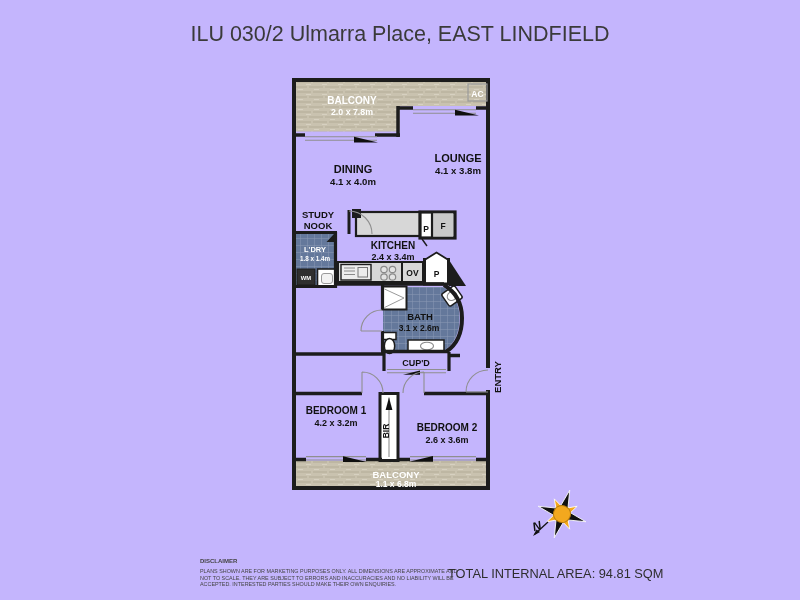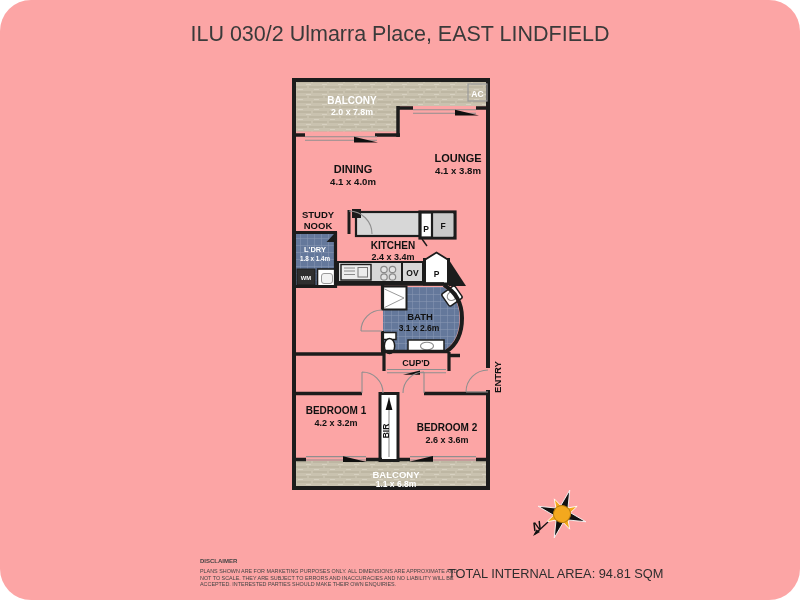--- a/index.html
+++ b/index.html
@@ -1,17 +1,17 @@
 <!DOCTYPE html>
 <html><head>
 <meta charset="utf-8">
 <style>
   html,body{margin:0;padding:0;background:#fff;}
-  .page{position:relative;width:800px;height:600px;background:#fca5a5;overflow:hidden;
-        font-family:"Liberation Sans", sans-serif;border-radius:31px;}
+  .page{position:relative;width:800px;height:600px;background:#c4b5fd;overflow:hidden;
+        font-family:"Liberation Sans", sans-serif;}
   svg text{font-family:"Liberation Sans", sans-serif;}
   .t-title{font-size:21.5px;fill:#3a3a3a;}
   .t-room{font-weight:bold;fill:#111;}
   .t-white{font-weight:bold;fill:#ffffff;}
   .t-foot{fill:#444;}
 </style>
 </head>
 <body>
 
 <div class="page">

